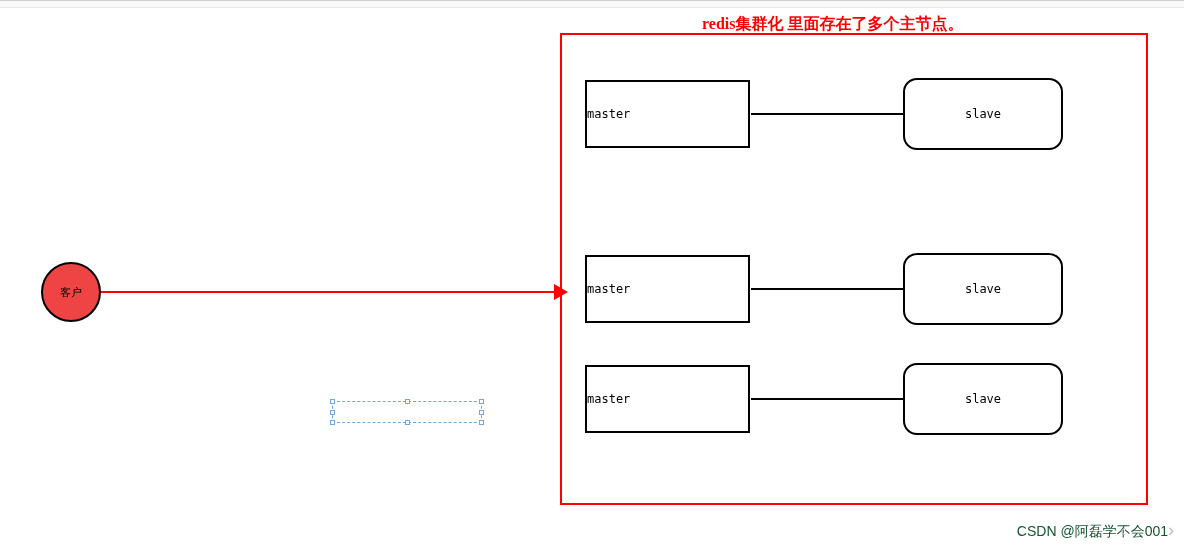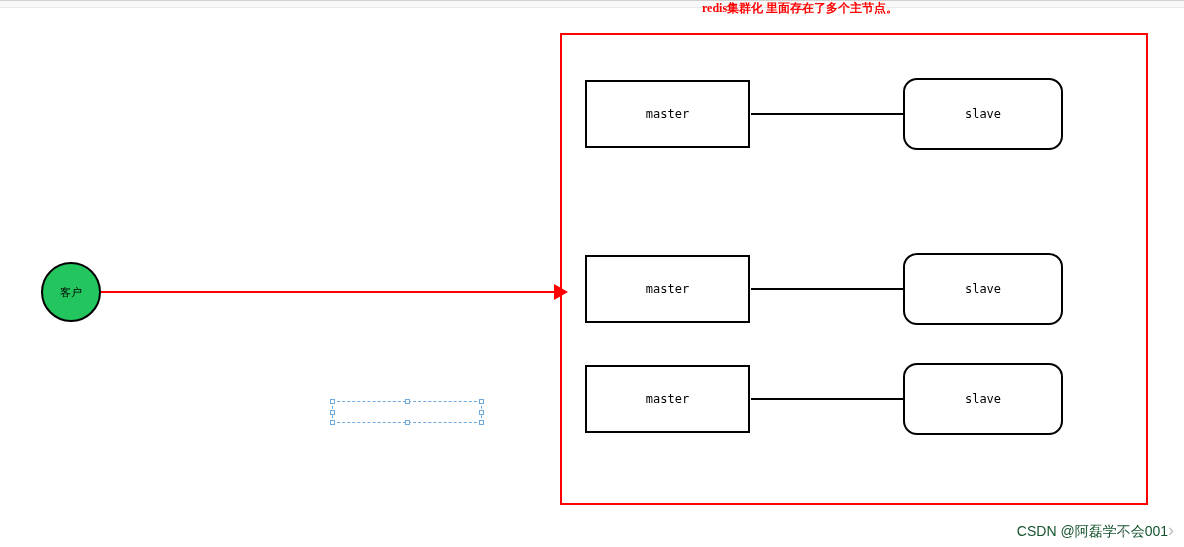--- a/index.html
+++ b/index.html
@@ -14,23 +14,23 @@
     .top-bar {
       position: absolute;
       top: 0; left: 0; right: 0;
       height: 8px;
       border-top: 1px solid #d0d0d0;
       border-bottom: 1px solid #e8e8e8;
       background: #f9f9f9;
     }
     .title-text {
       position: absolute;
-      top: 0;
+      top: 14px;
       left: 702px;
-      font-size: 12px;
+      font-size: 16px;
       font-weight: bold;
       color: #ff0000;
       font-family: SimSun, serif;
     }
     .cluster-box {
       position: absolute;
       top: 33px;
       left: 560px;
       width: 588px;
       height: 472px;
@@ -42,21 +42,21 @@
       top: 262px;
       left: 41px;
       width: 60px;
       height: 60px;
       border: 2px solid #000;
       border-radius: 50%;
       display: flex;
       align-items: center;
       justify-content: center;
       font-size: 11px;
-      background: #22c55e;
+      background: #ef4444;
     }
     .arrow-line {
       position: absolute;
       top: 291px;
       left: 101px;
       width: 459px;
       height: 2px;
       background: #ff0000;
     }
     .arrow-head {
@@ -69,21 +69,20 @@
       border-left: 14px solid #ff0000;
     }
     .master-box {
       position: absolute;
       width: 165px;
       height: 68px;
       border: 2px solid #000;
       background: #fff;
       display: flex;
       align-items: center;
-      justify-content: center;
       font-size: 12px;
       font-family: Consolas, monospace;
     }
     .slave-box {
       position: absolute;
       width: 160px;
       height: 72px;
       border: 2px solid #000;
       background: #fff;
       border-radius: 14px;

